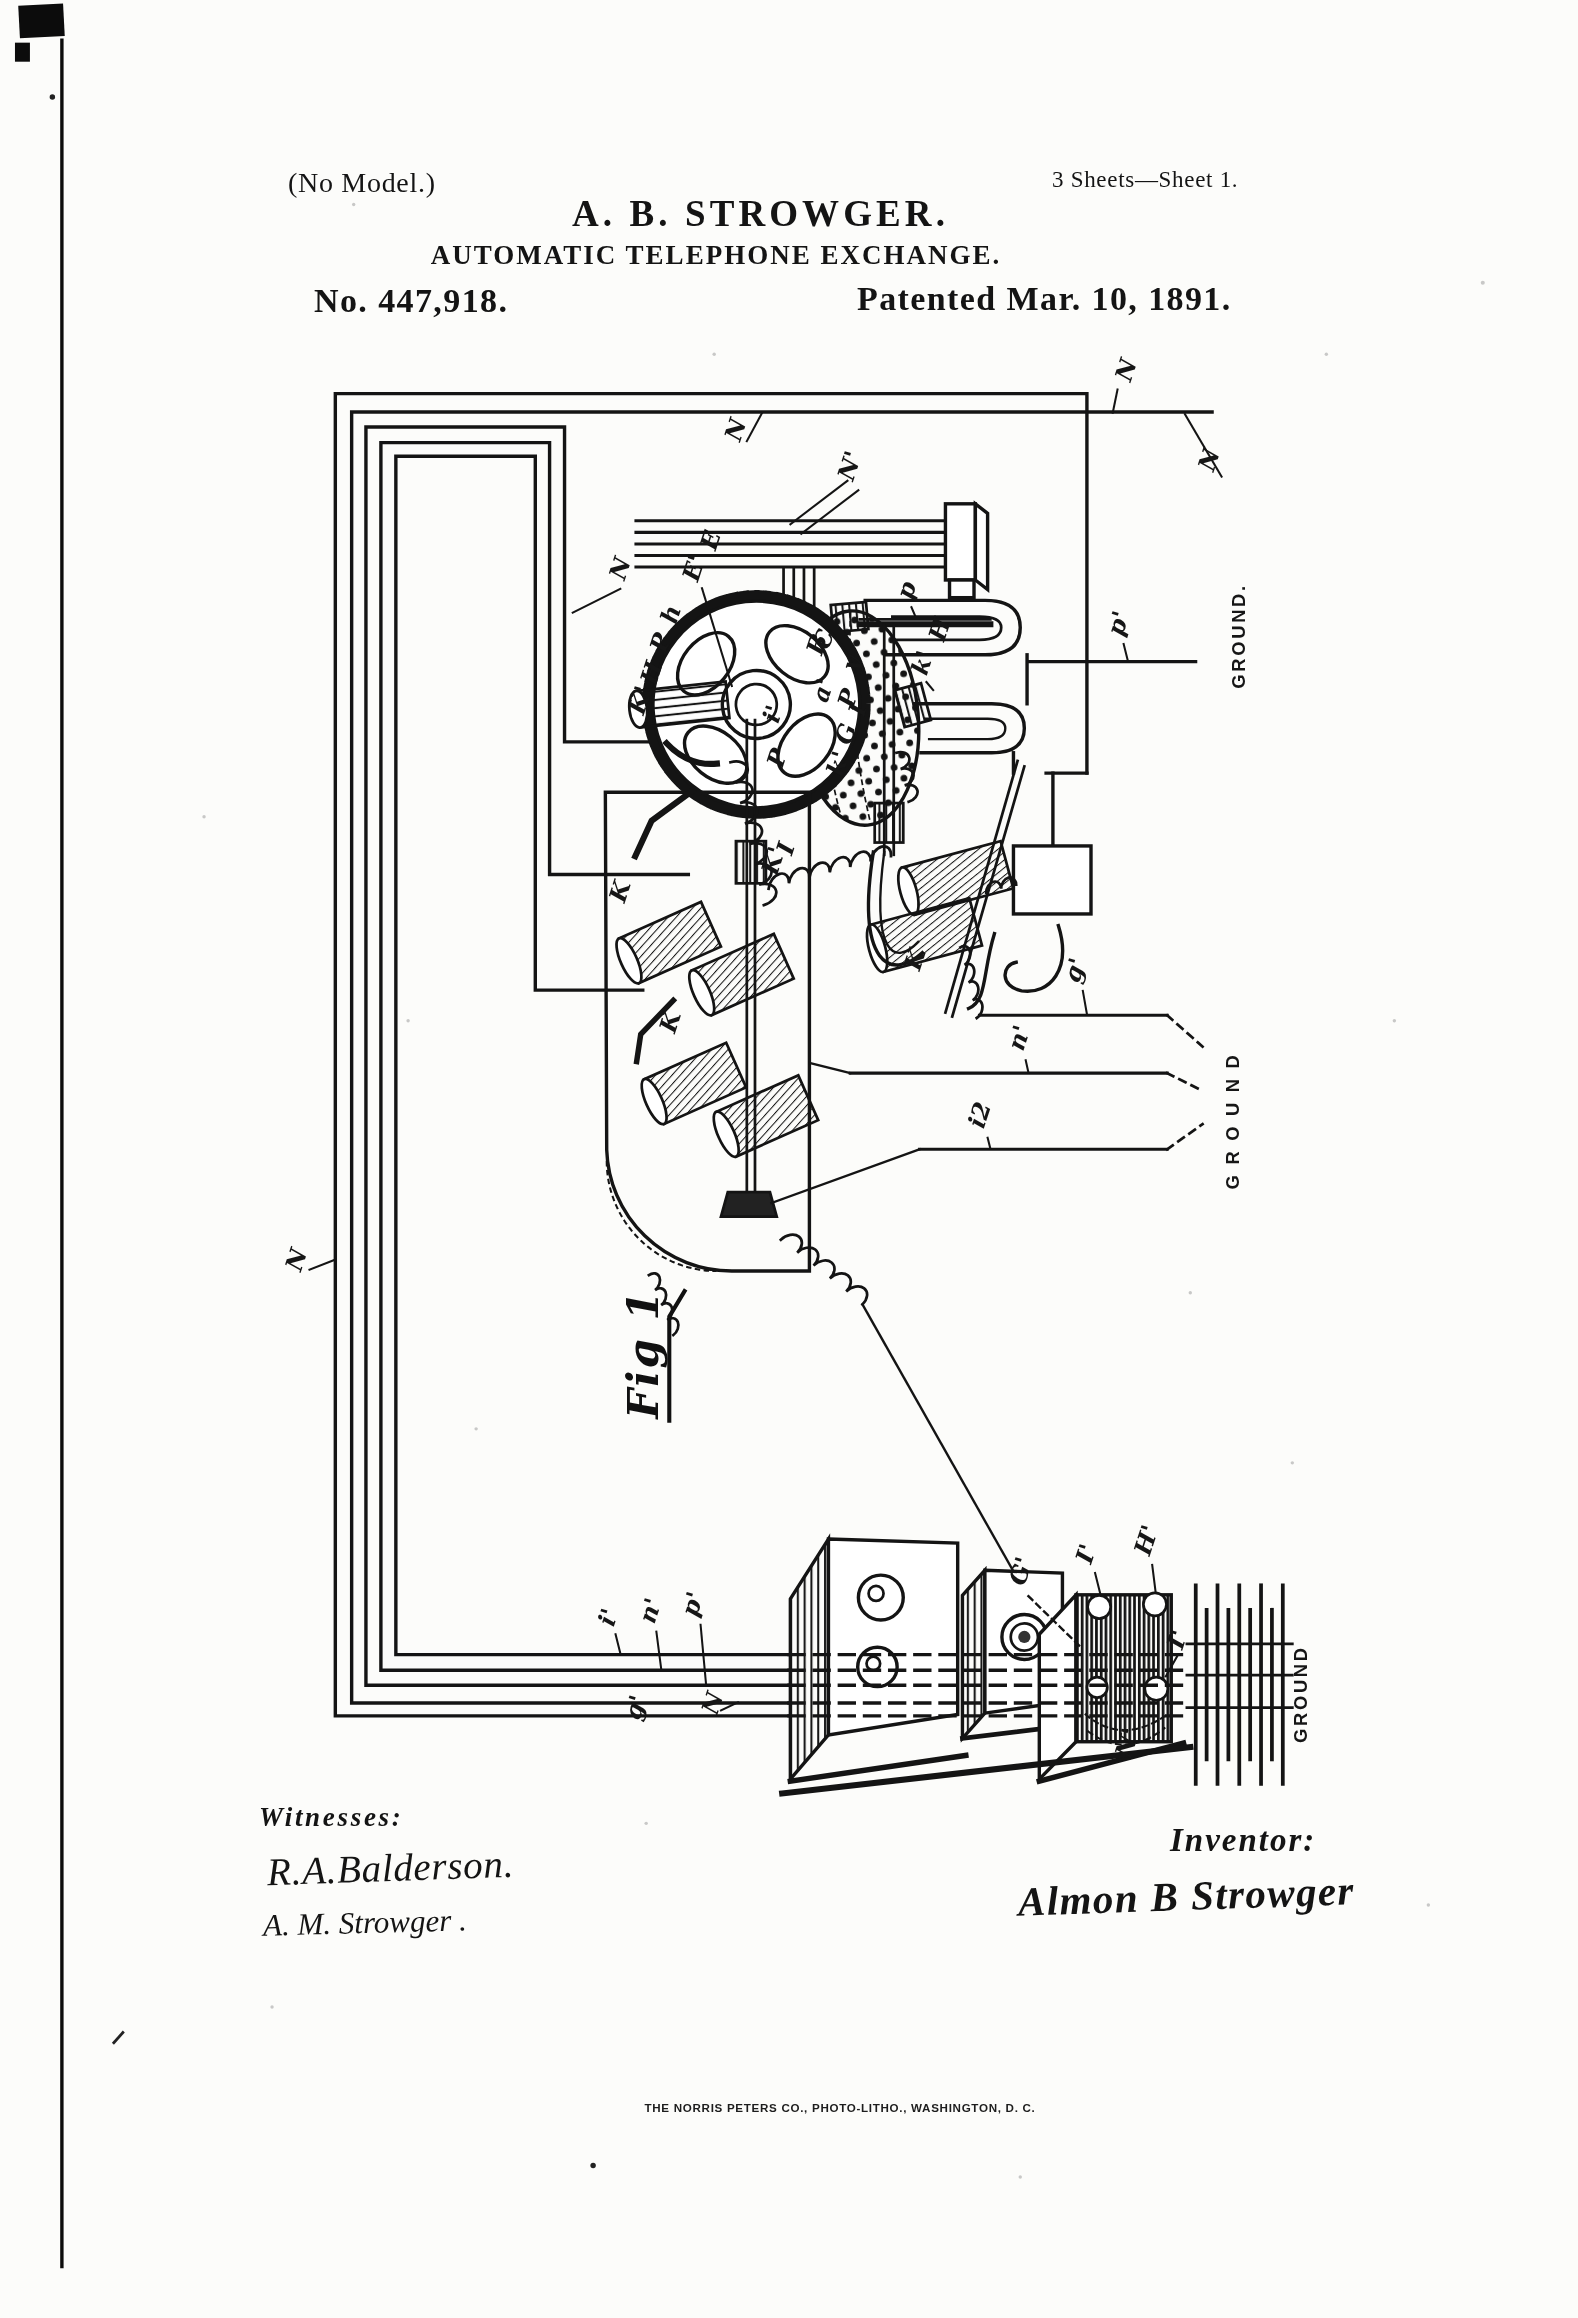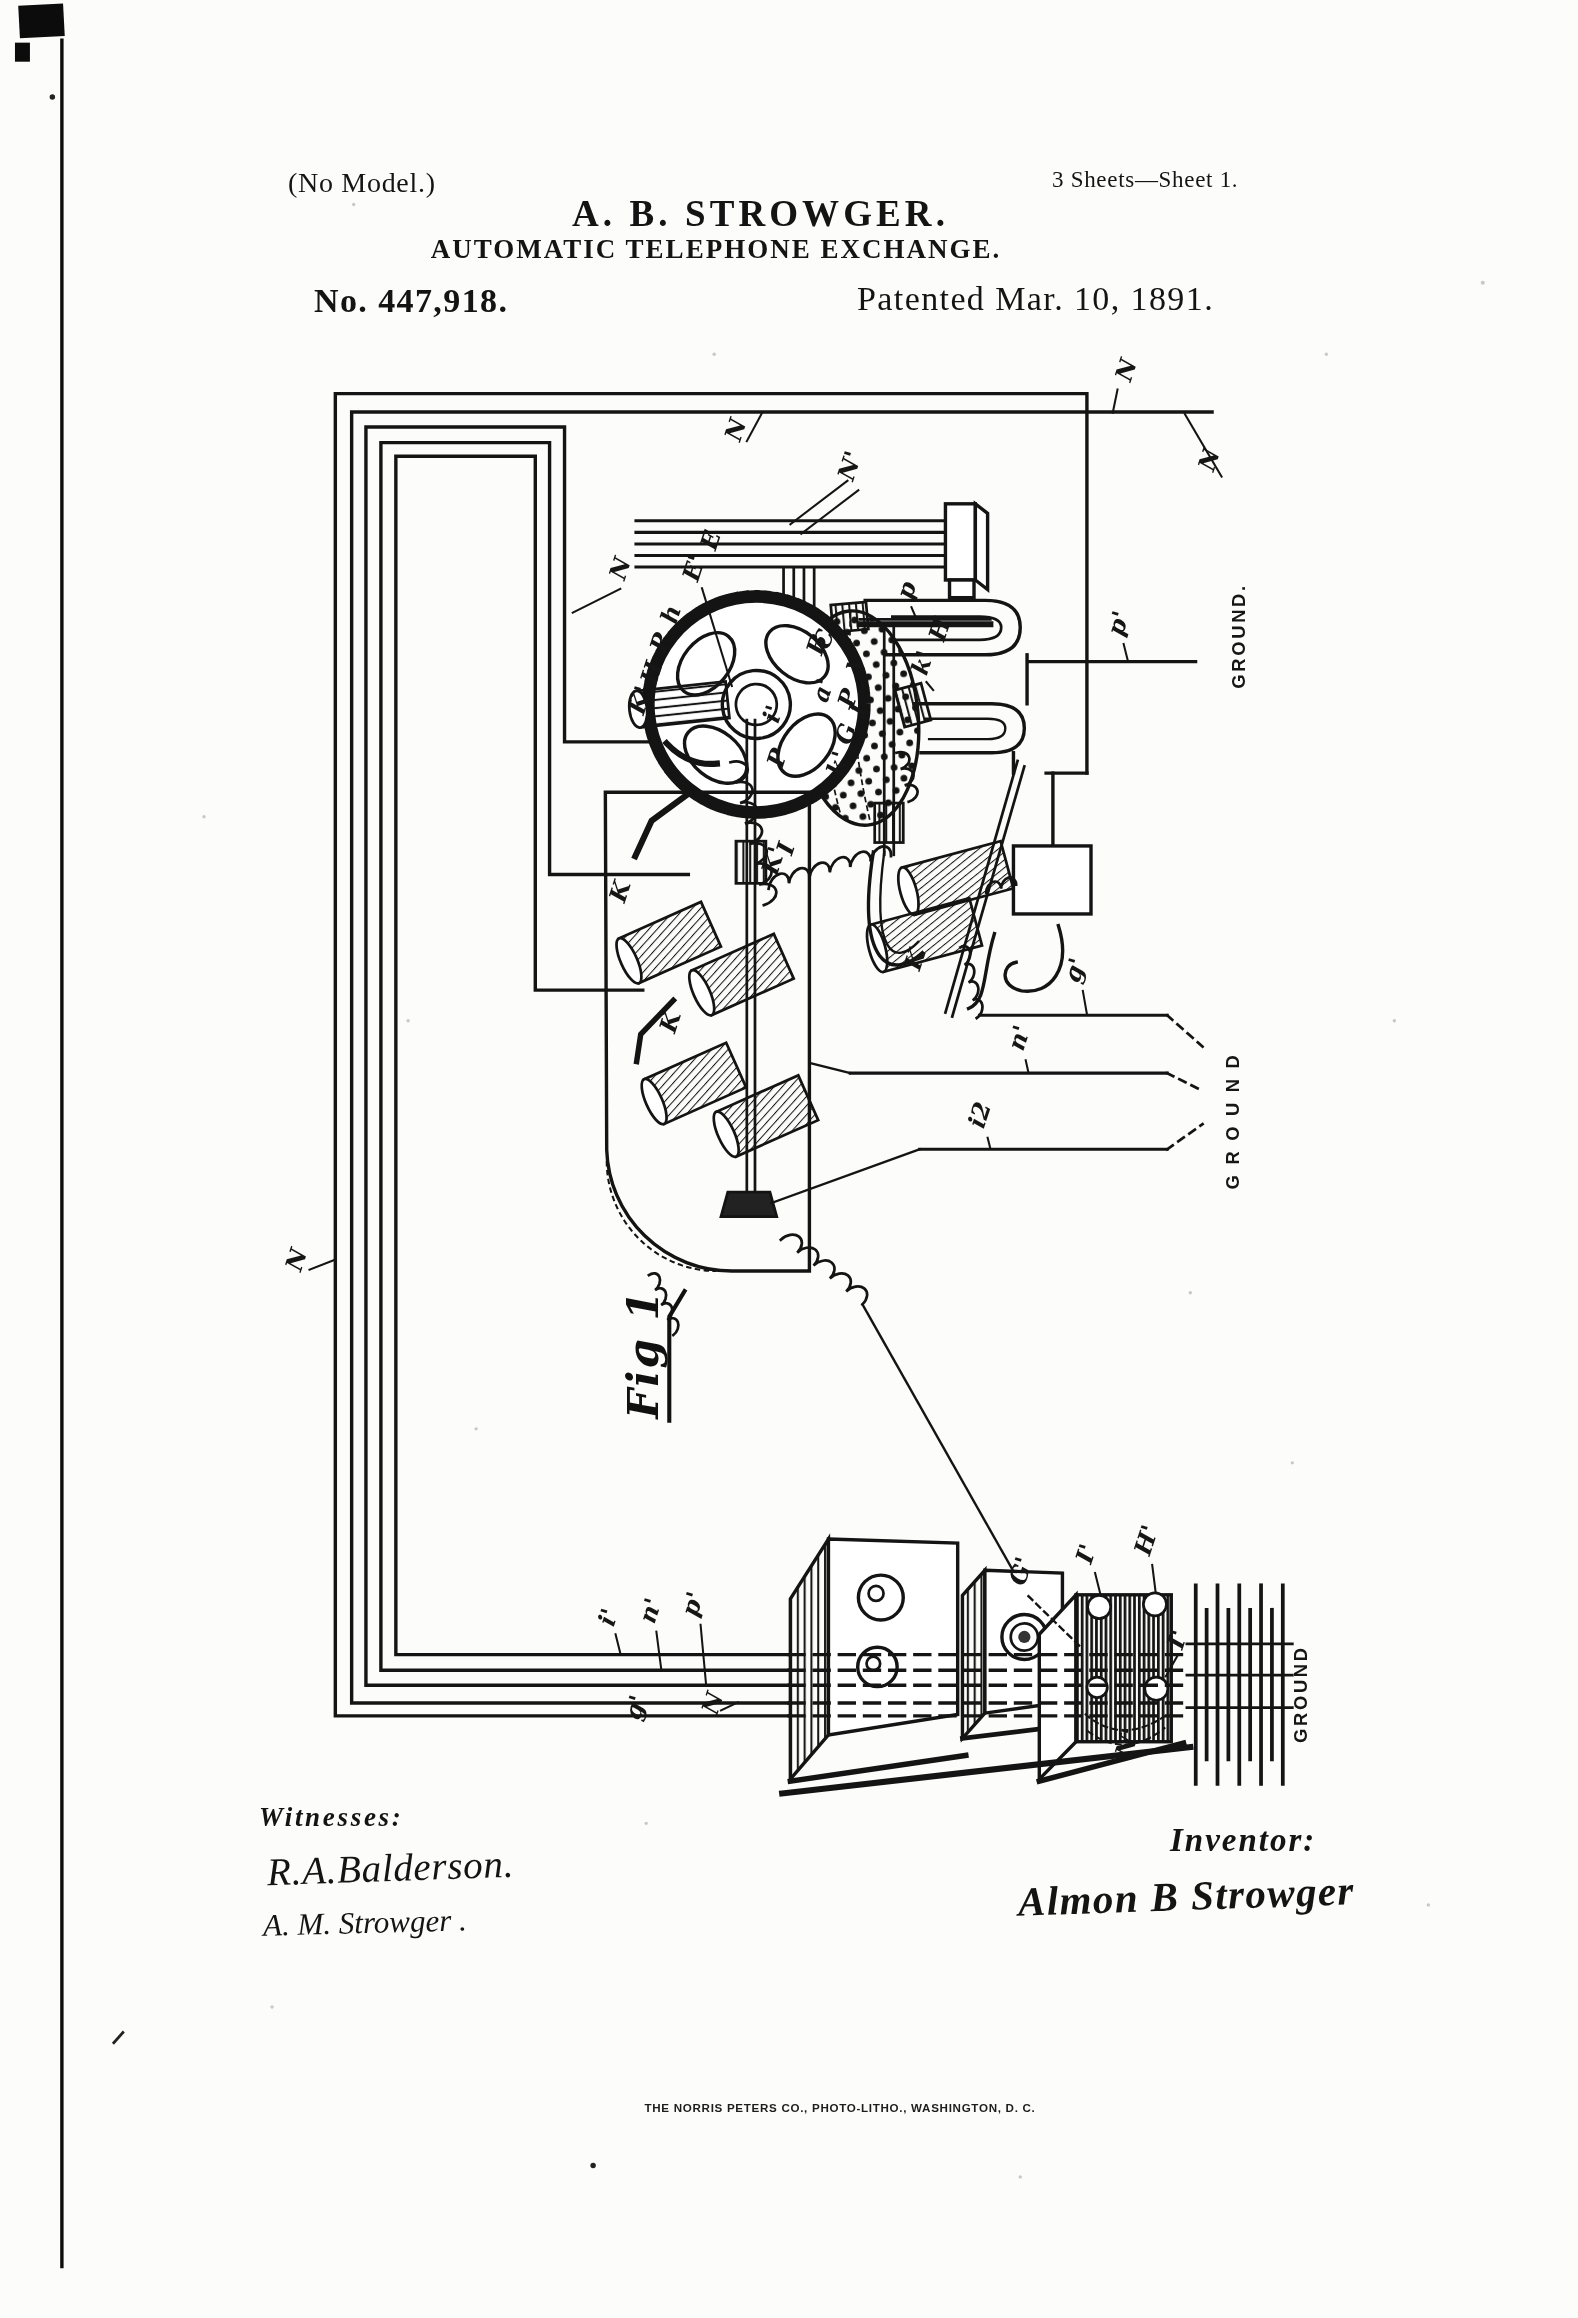--- a/index.html
+++ b/index.html
@@ -2,23 +2,23 @@
 <html style="font-size:11px"><head>
 <meta charset="utf-8">
 <style>
   html,body{margin:0;padding:0;background:#555;}
   .page{position:relative;width:1578px;height:2319px;background:#fcfcfa;overflow:hidden;
         font-family:"Liberation Serif", serif;color:#141414;}
   .hdr{position:absolute;white-space:nowrap;}
   .no-model{top:167px;left:288px;font-size:28px;letter-spacing:0.7px;}
   .sheets{top:167px;left:1052px;font-size:23px;letter-spacing:0.7px;}
   .pname{top:192px;left:0;width:1521px;text-align:center;font-size:37px;font-weight:700;letter-spacing:4.1px;}
-  .ptitle{top:234px;left:0;width:1432px;text-align:center;font-size:27px;font-weight:700;letter-spacing:2px;}
+  .ptitle{top:240px;left:0;width:1432px;text-align:center;font-size:27px;font-weight:700;letter-spacing:2px;}
   .pnum{top:282px;left:314px;font-size:34px;font-weight:600;letter-spacing:1.4px;}
-  .pdate{top:280px;left:857px;font-size:34px;font-weight:400;letter-spacing:1.4px;}
+  .pdate{top:280px;left:857px;font-size:34px;font-weight:700;letter-spacing:1.4px;}
   .wit-h{top:1802px;left:259px;font-size:27px;font-style:italic;font-weight:600;letter-spacing:2.7px;text-align:center;}
   .sig1{top:1845px;left:267px;font-size:39px;font-style:italic;transform:rotate(-2deg);letter-spacing:0.7px;}
   .sig2{top:1905px;left:263px;font-size:31px;font-style:italic;transform:rotate(-1.5deg);}
   .inv-h{top:1822px;left:1162px;font-size:33px;font-style:italic;font-weight:600;letter-spacing:2px;margin-left:8px;}
   .sig3{top:1872px;left:1018px;font-size:41px;font-style:italic;font-weight:700;transform:rotate(-2deg);letter-spacing:1.4px;}
   .printer{top:2101px;left:0;width:1680px;text-align:center;font-family:"Liberation Sans",sans-serif;
            font-size:11.6px;font-weight:700;letter-spacing:0.7px;color:#1d1d1d;}
   svg{position:absolute;top:0;left:0;}
   .lbl{font-family:"DejaVu Serif",serif;font-style:italic;font-weight:600;font-size:35px;fill:#161616;}
   .glabel{font-family:"Liberation Sans",sans-serif;font-weight:700;font-size:27px;fill:#161616;letter-spacing:4px;}

